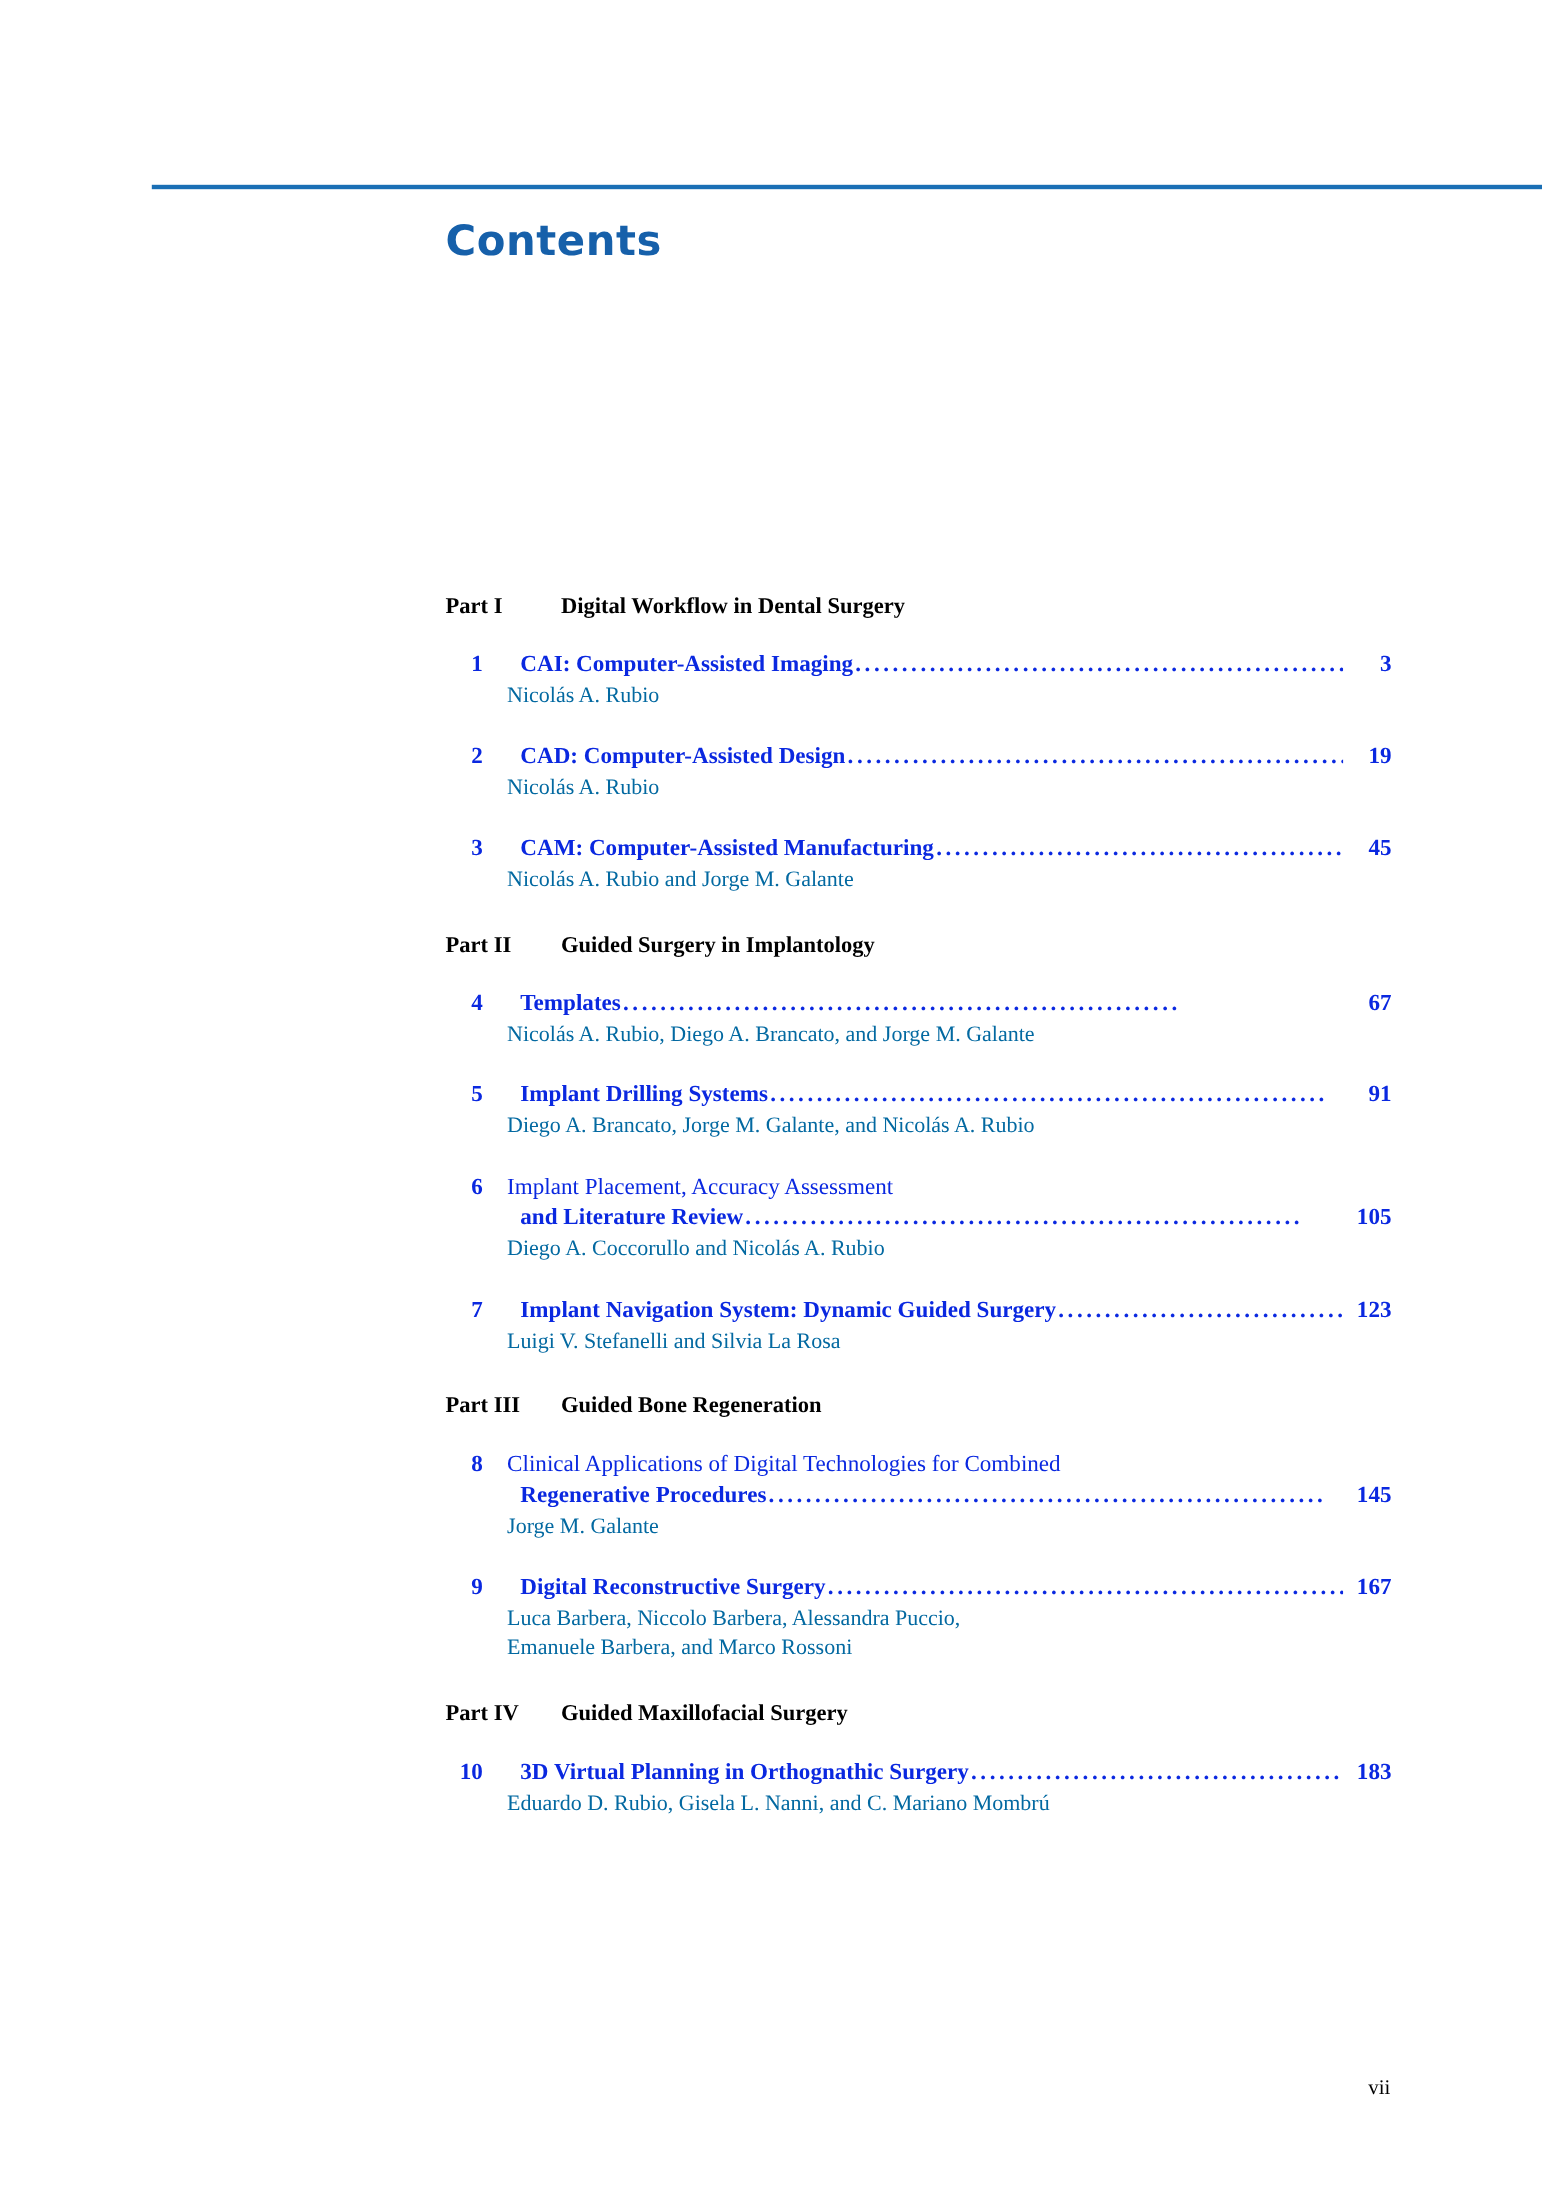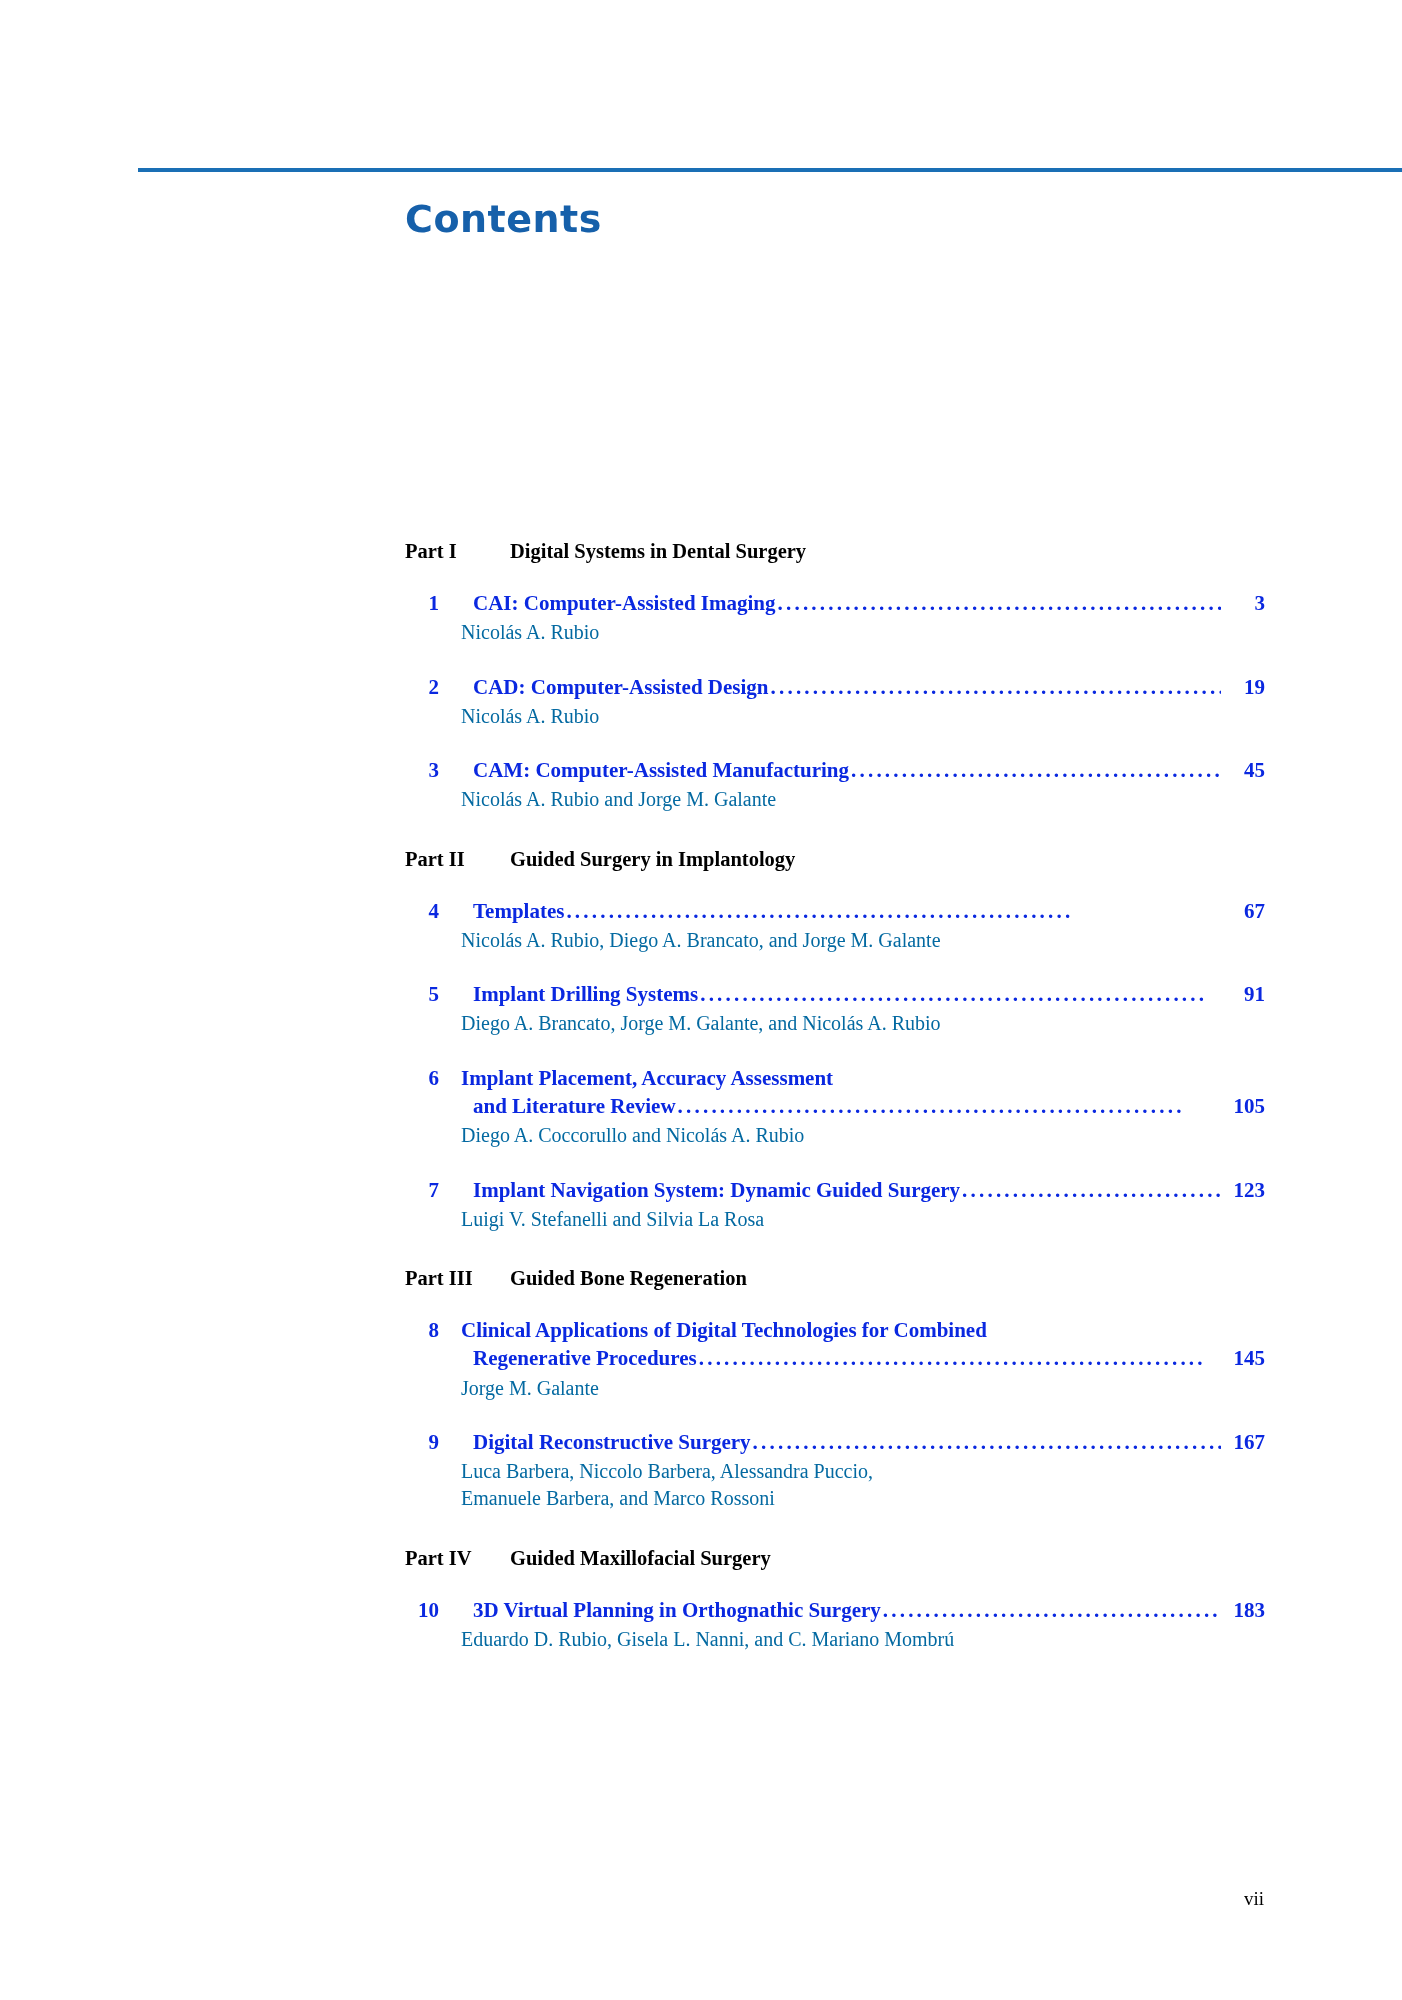--- a/index.html
+++ b/index.html
@@ -104,21 +104,21 @@
   }
   .pageno {
     flex: 0 0 auto;
     font-weight: bold;
     font-size: 21px;
     color: #0a28e0;
     text-align: right;
     min-width: 40px;
   }
   .title-cont {
-    font-weight: bold;
+    font-weight: normal;
     font-size: 21px;
     color: #0a28e0;
     line-height: 1.35;
   }
   .authors {
     font-size: 20px;
     color: #0369a1;
     line-height: 1.36;
     margin-top: 2px;
     font-weight: normal;
@@ -137,21 +137,21 @@
 <div class="page">
 
   <div class="rule"></div>
 
   <div class="contents-title">Contents</div>
 
   <div class="toc">
 
     <div class="part">
       <div class="part-label">Part I</div>
-      <div class="part-title">Digital Systems in Dental Surgery</div>
+      <div class="part-title">Digital Workflow in Dental Surgery</div>
     </div>
 
     <div class="entry">
       <div class="num">1</div>
       <div class="body">
         <div class="title-line">
           <span class="ttl">CAI: Computer-Assisted Imaging</span>
           <span class="leader">............................................................</span>
           <span class="pageno">3</span>
         </div>

